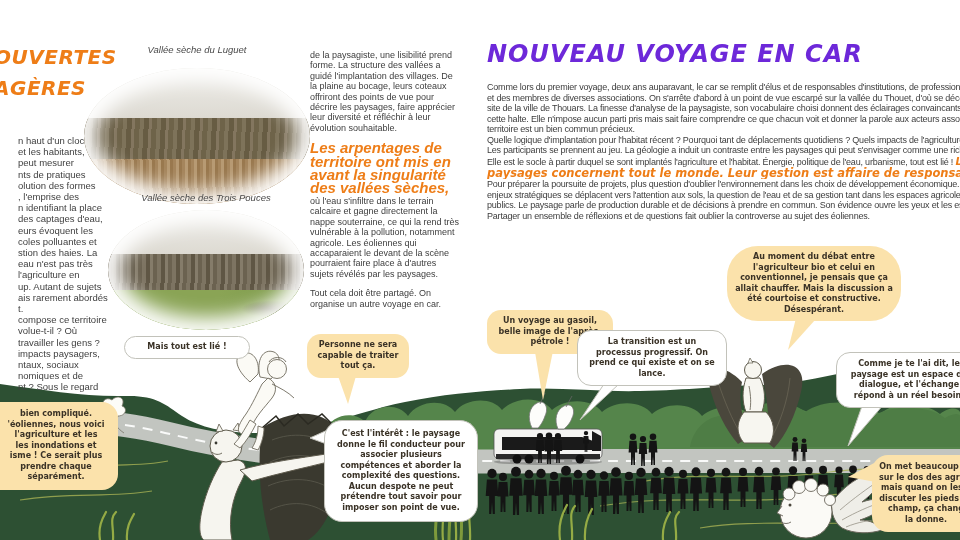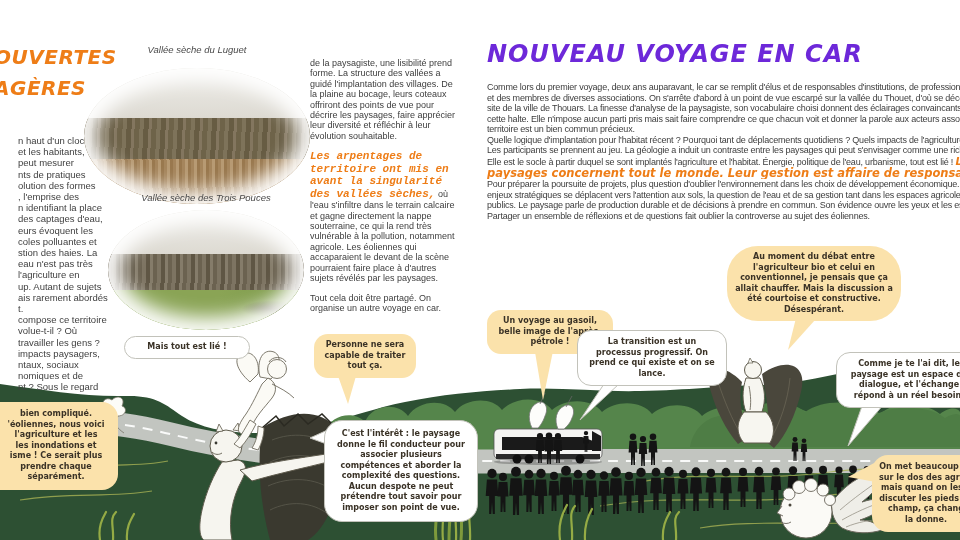--- a/index.html
+++ b/index.html
@@ -30,23 +30,23 @@
   .p-trees{height:30%;background:repeating-linear-gradient(93deg,#6e6349 0 5px,#7e735a 5px 9px,#675c43 9px 14px,#83765f 14px 17px);}
   .p-field1{height:33%;background:repeating-linear-gradient(88deg,#a5855c 0 3px,#b79a73 3px 6px,#99784e 6px 9px);}
   .p-trees2{height:30%;background:repeating-linear-gradient(91deg,#6b6250 0 4px,#7d7462 4px 8px,#5f5644 8px 12px,#857c6a 12px 15px);}
   .p-field2{height:33%;position:relative;background:linear-gradient(100deg,#8aa455 0 55%,#7c9a4a);}
   .p2-shrub{position:absolute;right:-8px;top:16%;width:42%;height:62%;
             background:radial-gradient(closest-side,rgba(74,70,50,.85),rgba(74,70,50,0) 72%);}
 
   
   .mid-col{position:absolute;left:310px;top:50px;width:150px;font-size:9px;line-height:10.4px;
            color:#3d3d3d;z-index:1;}
-  .mid-col p{margin:8px 0 9px 0;}
-  .mid-col .hl{color:#ee7d17;font-family:Liberation Mono, monospace;font-weight:bold;
-               font-style:italic;font-size:11px;line-height:12.5px;}
+  .mid-col p{margin:0 0 9px 0;}
+  .mid-col .hl{color:#ee7d17;font-family:Liberation Sans, sans-serif;font-weight:bold;
+               font-style:italic;font-size:15px;line-height:12.5px;}
 
   
   .article{position:absolute;left:487px;top:40px;width:473px;z-index:1;}
   .article h1{margin:0 0 14px 0;font-size:24px;letter-spacing:1px;color:#6d28d9;
               font-family:"DejaVu Sans",sans-serif;font-weight:bold;font-style:italic;}
   .al{white-space:nowrap;overflow:hidden;font-size:9px;letter-spacing:-.2px;
       line-height:10.5px;color:#3d3d3d;}
   .al .orange{font-family:"DejaVu Sans",sans-serif;font-weight:bold;font-style:italic;font-size:10.5px;}
   .al.orange-comic{font-family:"DejaVu Sans",sans-serif;font-weight:bold;font-style:italic;
                    font-size:11.5px;line-height:12px;color:#ee7d17;letter-spacing:0;}
@@ -55,21 +55,21 @@
   .scene{position:absolute;inset:0;z-index:0;}
   .tails{position:absolute;inset:0;z-index:2;pointer-events:none;}
 
   
   .bubble{position:absolute;z-index:3;border-radius:14px;padding:6px 7px;text-align:center;
           font-family:"DejaVu Sans",sans-serif;font-weight:bold;font-size:8px;
           line-height:10.5px;color:#3a3226;}
   .cream{background:#fbe2ab;}
   .wht{background:#fff;border:1px solid #c2c2ba;}
   .bubble .bln{white-space:nowrap;overflow:hidden;}
-  .b-personne{left:314px;top:334px;width:88px;}
+  .b-personne{left:307px;top:334px;width:88px;}
   .b-mais{left:124px;top:336px;width:116px;padding:5px 4px;}
   .b-leftcut{left:-6px;top:402px;width:118px;border-radius:0 16px 16px 0;padding:7px 3px;}
   .b-gasoil{left:487px;top:310px;width:112px;}
   .b-transition{left:564px;top:330px;width:134px;margin-left:13px;}
   .b-debat{left:727px;top:246px;width:160px;border-radius:31px;}
   .b-dialogue{left:836px;top:352px;width:130px;}
   .b-interet{left:324px;top:412px;width:138px;padding:8px 7px;border-radius:18px;margin-top:8px;}
   .b-agri{left:872px;top:455px;width:100px;border-radius:16px 0 0 16px;padding:7px 4px;}
 </style>
 </head>

